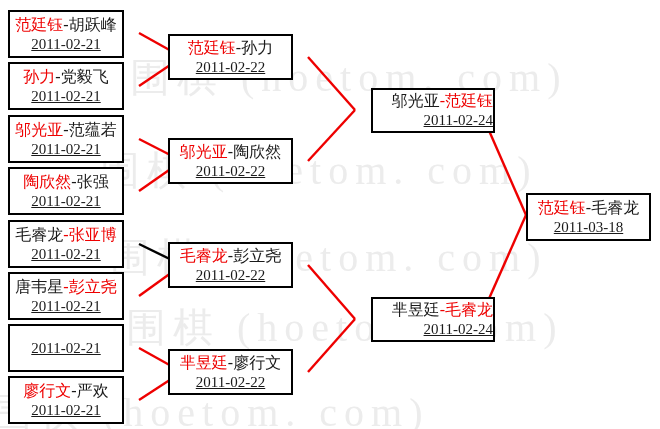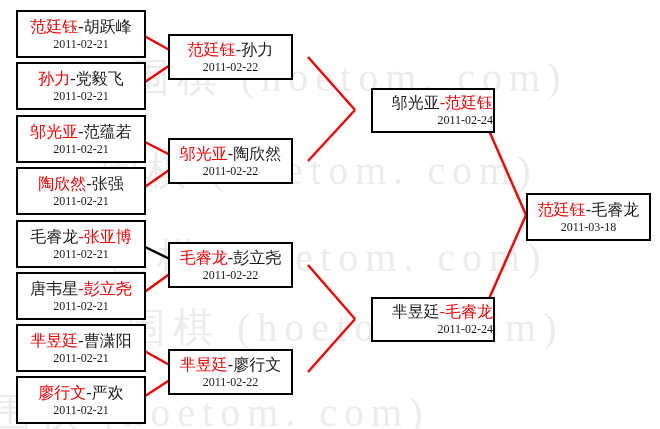--- a/index.html
+++ b/index.html
@@ -19,26 +19,26 @@
   .ln{stroke-width:2.4;fill:none;}
   .ln-red{stroke:var(--line-red,#ee0000);}
   .ln-black{stroke:var(--line-black,#000000);}
   
   .bx{
     position:absolute;z-index:2;box-sizing:border-box;
     background:#ffffff;border:2px solid #000;
     display:flex;flex-direction:column;justify-content:center;align-items:center;
     text-align:center;line-height:1.25;
   }
-  .c1{left:16px;width:130px;height:48px;}
+  .c1{left:8px;width:116px;height:48px;}
   .c2{left:168px;width:125px;height:46px;}
   .c3{left:371px;width:124px;height:45px;align-items:flex-end;}
   .c4{left:526px;width:125px;height:48px;}
   .names{font-size:16px;color:#1a1a1a;white-space:nowrap;}
-  .date{font-size:12px;color:#1a1a1a;white-space:nowrap;}
+  .date{font-size:15px;color:#1a1a1a;white-space:nowrap;text-decoration:underline;}
   .red-left  .nl{color:var(--red,#ee0000);}
   .red-right .nr{color:var(--red,#ee0000);}
   .red-right .sep{color:var(--red,#ee0000);}
 </style>
 </head>
 <body>
 
 <div class="stage">
 
   <div class="wm" style="left:130px;top:50px">围棋 (hoetom. com)</div>
@@ -82,21 +82,20 @@
   </div>
   <div class="bx c1 red-right" style="top:220px">
     <div class="names"><span class="nl">毛睿龙</span><span class="sep">-</span><span class="nr">张亚博</span></div>
     <div class="date">2011-02-21</div>
   </div>
   <div class="bx c1 red-right" style="top:272px">
     <div class="names"><span class="nl">唐韦星</span><span class="sep">-</span><span class="nr">彭立尧</span></div>
     <div class="date">2011-02-21</div>
   </div>
   <div class="bx c1 red-left" style="top:324px">
-    <div class="names"><span class="nl">芈昱廷</span><span class="sep">-</span><span class="nr">曹潇阳</span></div>
     <div class="date">2011-02-21</div>
   </div>
   <div class="bx c1 red-left" style="top:376px">
     <div class="names"><span class="nl">廖行文</span><span class="sep">-</span><span class="nr">严欢</span></div>
     <div class="date">2011-02-21</div>
   </div>
 
   <div class="bx c2 red-left" style="top:34px">
     <div class="names"><span class="nl">范廷钰</span><span class="sep">-</span><span class="nr">孙力</span></div>
     <div class="date">2011-02-22</div>

